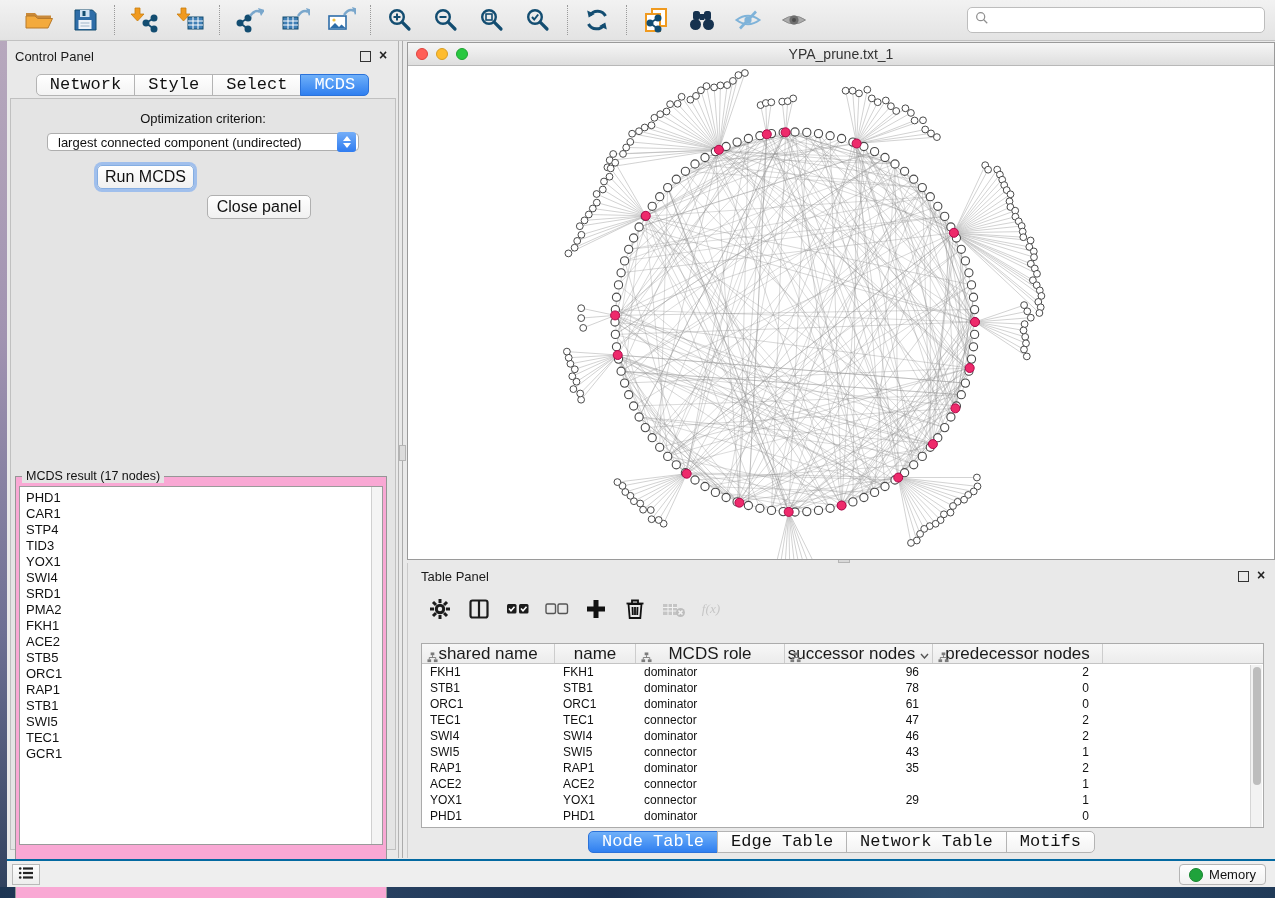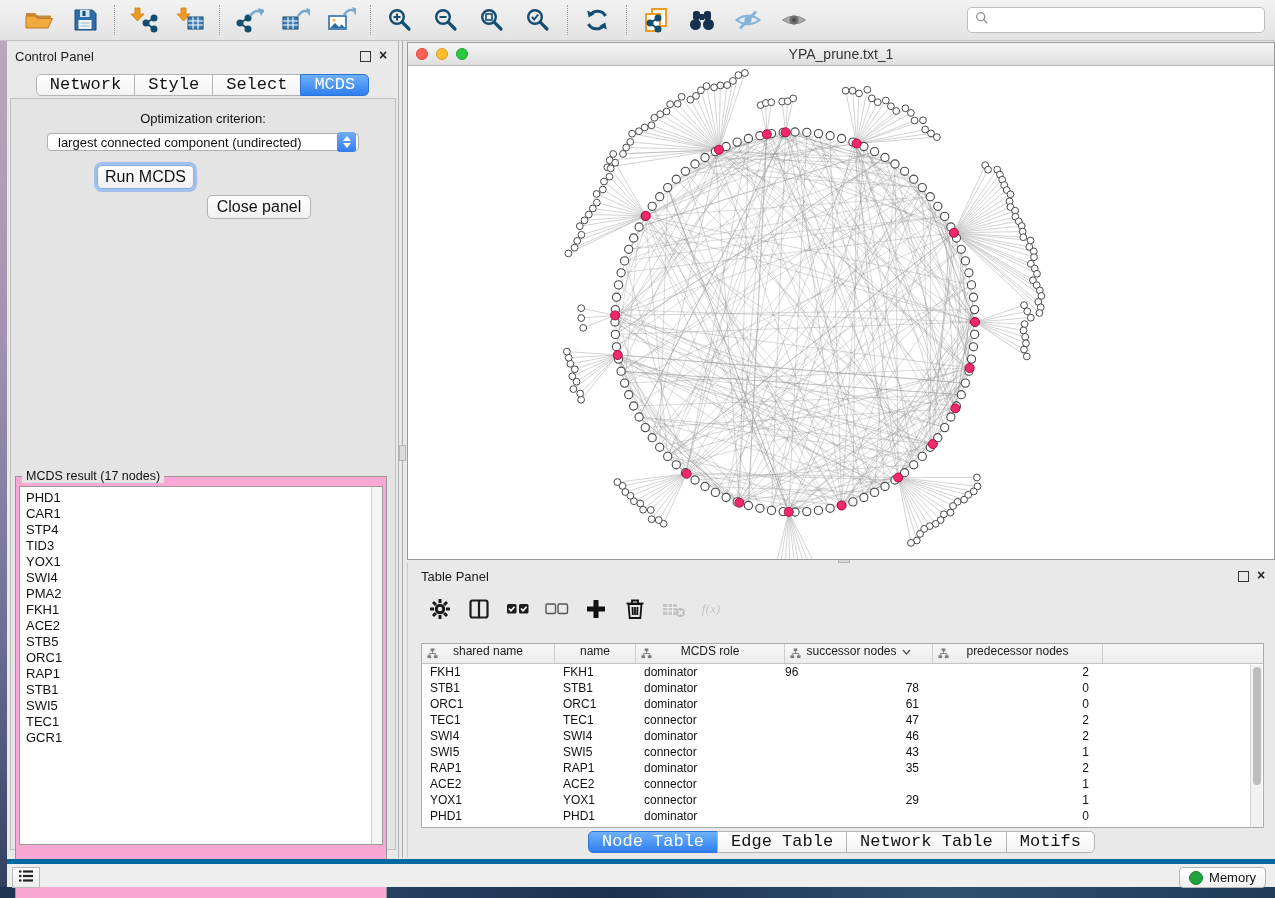--- a/index.html
+++ b/index.html
@@ -67,31 +67,31 @@
   #nw-title{position:absolute;left:0;width:100%;text-align:center;font-size:14px;color:#333;}
   #net-canvas{left:0;top:23px;width:866px;height:493px;background:#fff;}
 
   
   #table-panel{left:407px;top:563px;width:868px;height:295px;background:#e9e9e9;box-sizing:border-box;border-left:1px solid #c9c9c9;}
   #tp-toolbar{left:10px;top:27px;width:846px;height:38px;display:flex;align-items:center;gap:11px;padding-left:8px;box-sizing:border-box;}
   .tp-btn{width:28px;height:28px;display:flex;align-items:center;justify-content:center;}
   .tp-btn.disabled{opacity:.45;}
   #tp-table{left:13px;top:80px;width:843px;height:185px;background:#fff;border:1px solid #ababab;box-sizing:border-box;overflow:hidden;}
   #tp-header{display:flex;height:20px;background:linear-gradient(#f7f7f7,#ececec);border-bottom:1px solid #c4c4c4;box-sizing:border-box;}
-  .th{position:relative;display:flex;justify-content:center;border-right:1px solid #cdcdcd;
-      font-size:12px;color:#1a1a1a;box-sizing:border-box;gap:5px;}
+  .th{position:relative;display:flex;align-items:center;justify-content:center;border-right:1px solid #cdcdcd;
+      font-size:17px;color:#1a1a1a;box-sizing:border-box;gap:5px;}
   .th .tree-ic{position:absolute;left:5px;top:4px;}
   .tr{display:flex;height:16px;line-height:16px;font-size:12px;}
   .td{box-sizing:border-box;white-space:nowrap;overflow:hidden;}
   #tp-scroll{position:absolute;right:1px;top:21px;width:12px;height:163px;background:#f2f2f2;border-left:1px solid #d5d5d5;box-sizing:border-box;}
   #tp-thumb{position:absolute;left:1.5px;top:2px;width:8px;height:118px;background:#bdbdbd;border-radius:5px;}
   #tp-tabs{left:0;top:268px;width:100%;display:flex;justify-content:center;}
 
   
-  #status-bar{left:7px;top:859px;width:1268px;height:28px;background:#eeeeee;border-top:5px solid #0369a1;box-sizing:border-box;}
+  #status-bar{left:7px;top:859px;width:1268px;height:28px;background:#eeeeee;border-top:2px solid #0369a1;box-sizing:border-box;}
   #list-btn{left:5px;top:3px;width:28px;height:21px;background:linear-gradient(#fdfdfd,#ededed);border:1px solid #b9b9b9;
             display:flex;align-items:center;justify-content:center;box-sizing:border-box;}
   #memory-btn{right:9px;top:3px;height:21px;padding:0 9px;background:linear-gradient(#ffffff,#f1f1f1);border:1px solid #b5b5b5;
               border-radius:4px;display:flex;align-items:center;gap:6px;font-size:13px;box-sizing:border-box;}
   #memory-dot{width:12px;height:12px;border-radius:50%;}
 </style>
 </head>
 <body>
 
 <div id="toolbar" class="abs">
@@ -305,20 +305,21 @@
     <div id="groupbox" class="abs">
       <span id="groupbox-title" class="abs">MCDS result (17 nodes)</span>
       <div id="mcds-list" class="abs">
         <div id="mcds-items" style="padding-top:3px;">
             <div class="mcds-item">PHD1</div>
             <div class="mcds-item">CAR1</div>
             <div class="mcds-item">STP4</div>
             <div class="mcds-item">TID3</div>
             <div class="mcds-item">YOX1</div>
             <div class="mcds-item">SWI4</div>
+            <div class="mcds-item">SRD1</div>
             <div class="mcds-item">PMA2</div>
             <div class="mcds-item">FKH1</div>
             <div class="mcds-item">ACE2</div>
             <div class="mcds-item">STB5</div>
             <div class="mcds-item">ORC1</div>
             <div class="mcds-item">RAP1</div>
             <div class="mcds-item">STB1</div>
             <div class="mcds-item">SWI5</div>
             <div class="mcds-item">TEC1</div>
             <div class="mcds-item">GCR1</div>
@@ -1238,21 +1239,21 @@
             </svg></span>
           <span>predecessor nodes</span>
         </div>
         <div class="th" style="flex: 1 1 0%; border-right: none;"></div>
       </div>
     <div id="tp-rows">
         <div class="tr">
           <div class="td" style="width: 133px; text-align: left; padding: 0px 0px 0px 8px;">FKH1</div>
           <div class="td" style="width: 81px; text-align: left; padding: 0px 0px 0px 8px;">FKH1</div>
           <div class="td" style="width: 149px; text-align: left; padding: 0px 0px 0px 8px;">dominator</div>
-          <div class="td" style="width: 148px; text-align: left; padding: 0px 14px 0px 0px;">96</div>
+          <div class="td" style="width: 148px; text-align: right; padding: 0px 14px 0px 0px;">96</div>
           <div class="td" style="width: 170px; text-align: right; padding: 0px 14px 0px 0px;">2</div>
         </div>
         <div class="tr">
           <div class="td" style="width: 133px; text-align: left; padding: 0px 0px 0px 8px;">STB1</div>
           <div class="td" style="width: 81px; text-align: left; padding: 0px 0px 0px 8px;">STB1</div>
           <div class="td" style="width: 149px; text-align: left; padding: 0px 0px 0px 8px;">dominator</div>
           <div class="td" style="width: 148px; text-align: right; padding: 0px 14px 0px 0px;">78</div>
           <div class="td" style="width: 170px; text-align: right; padding: 0px 14px 0px 0px;">0</div>
         </div>
         <div class="tr">

